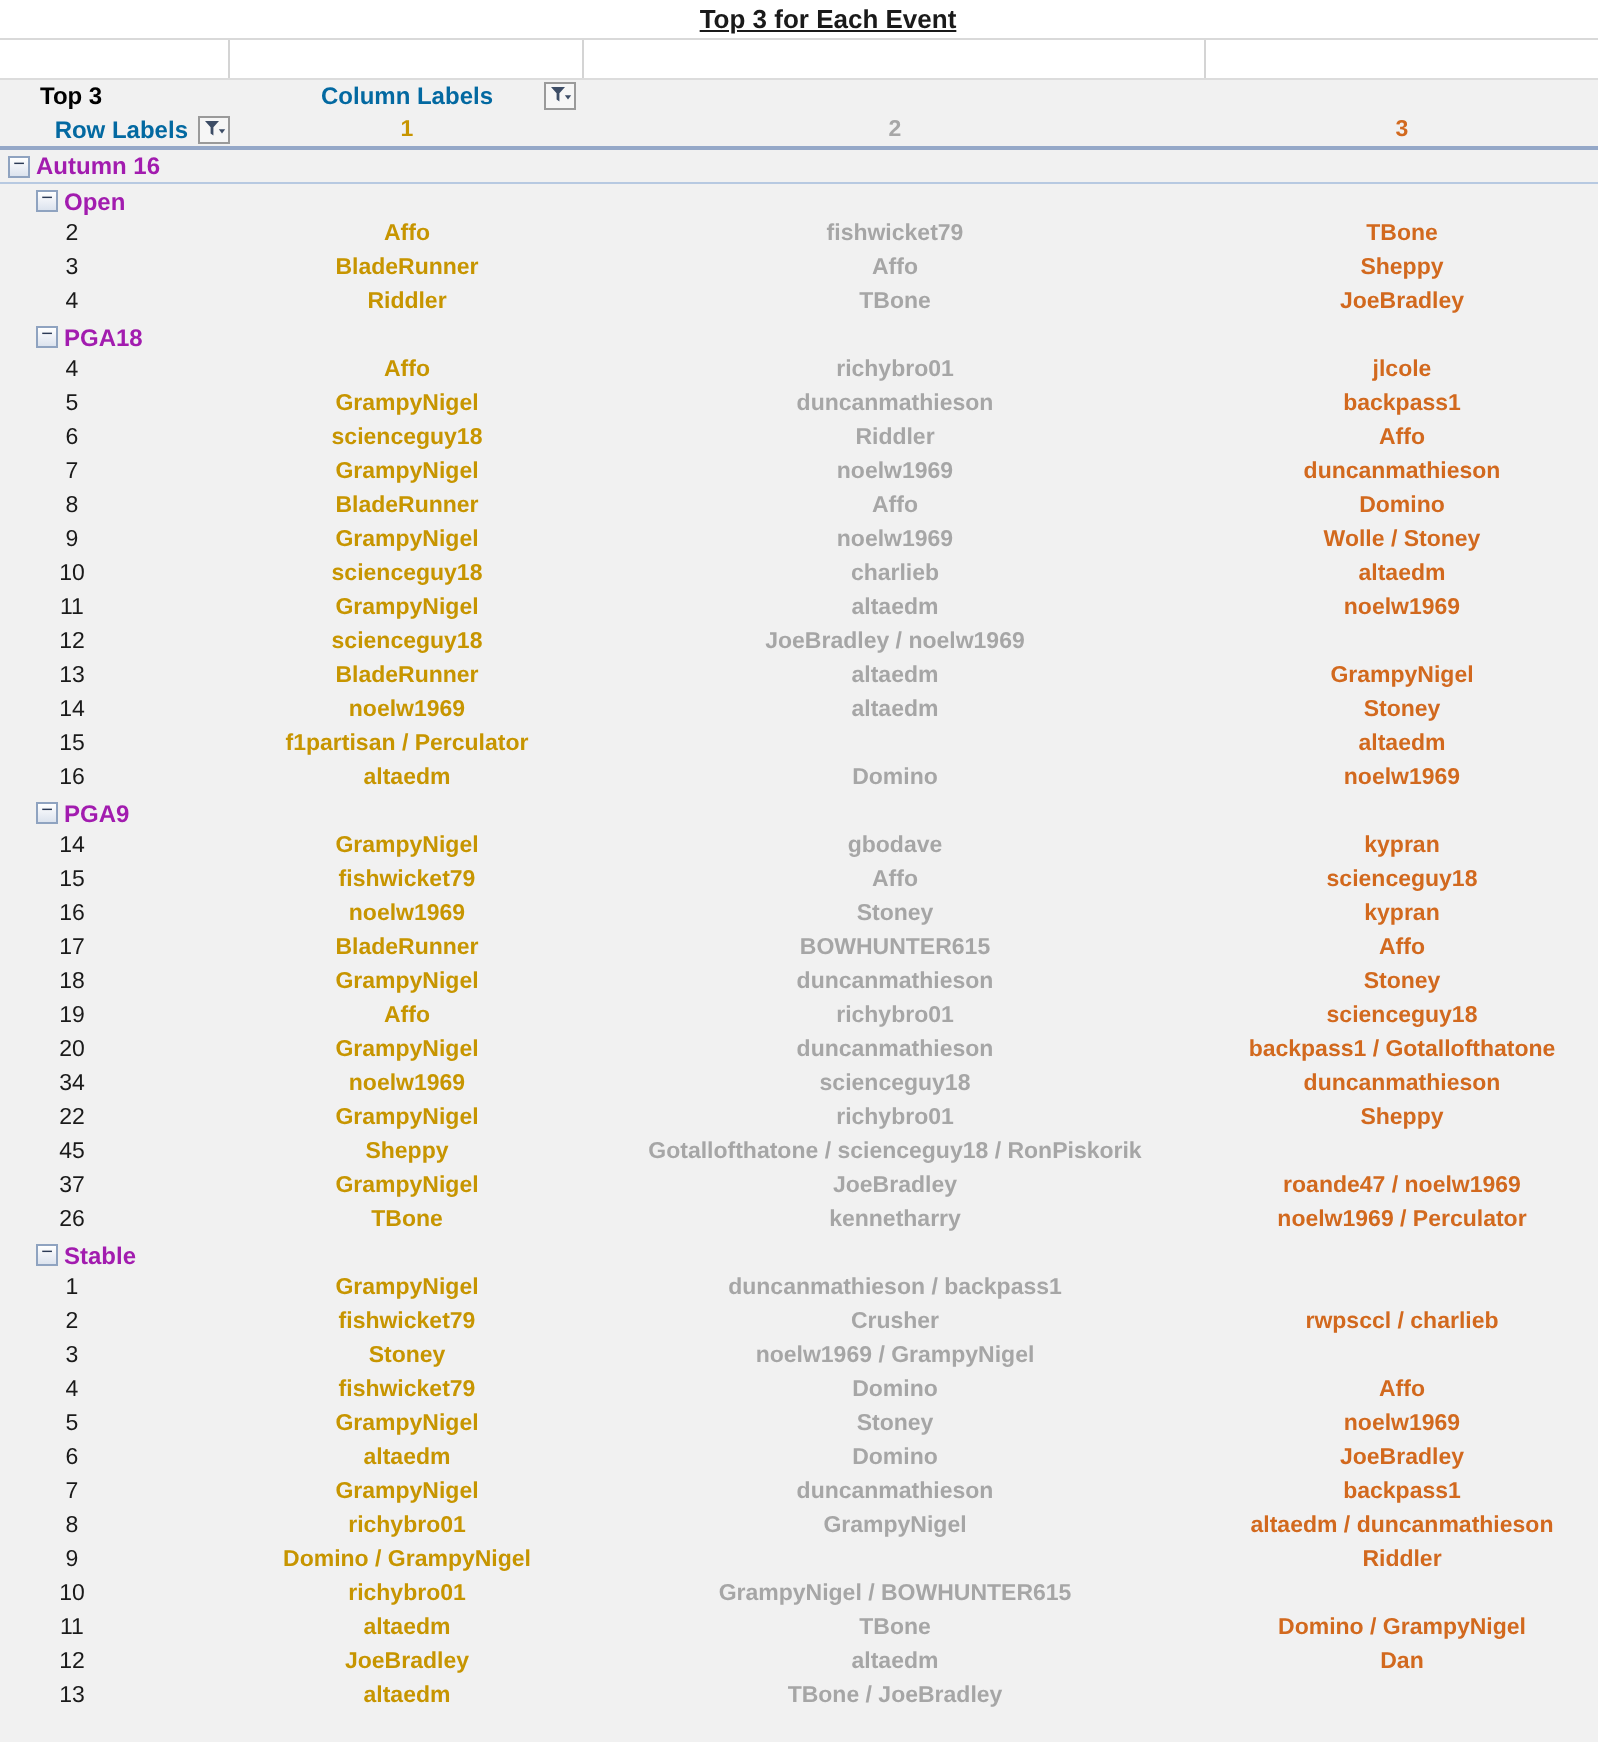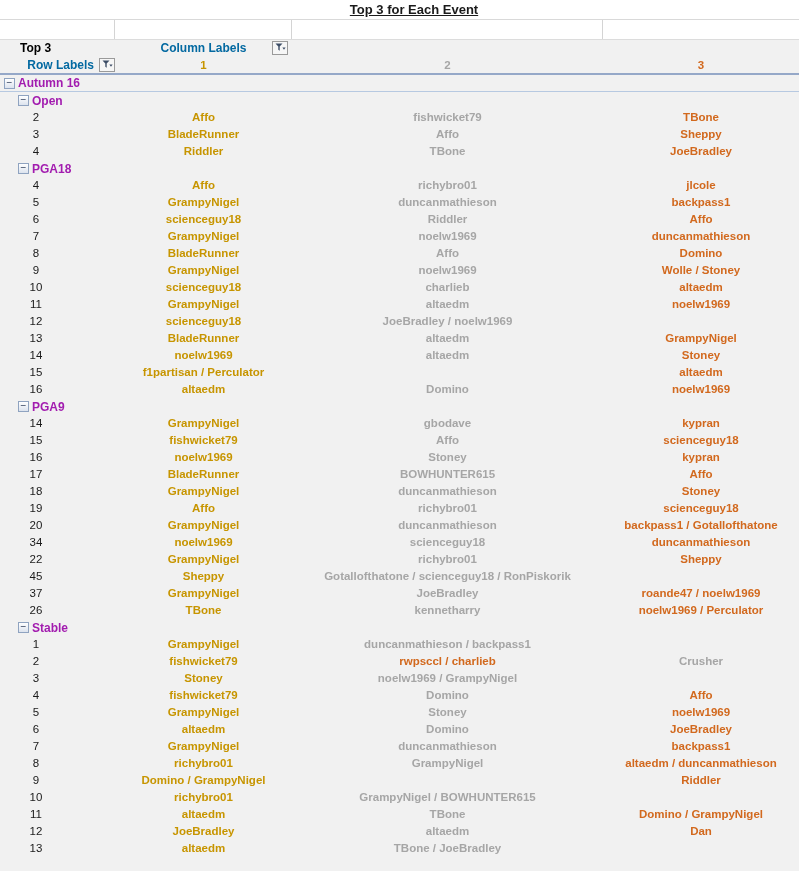--- a/index.html
+++ b/index.html
@@ -363,22 +363,22 @@
         </div>
         <div class="cell c1">GrampyNigel</div>
         <div class="cell c2">duncanmathieson / backpass1</div>
         <div class="cell c3"></div>
       </div>
       <div class="drow">
         <div class="cA">
           <span class="num">2</span>
         </div>
         <div class="cell c1">fishwicket79</div>
+        <div class="cell c2">Crusher</div>
         <div class="cell c3">rwpsccl / charlieb</div>
-        <div class="cell c2">Crusher</div>
       </div>
       <div class="drow">
         <div class="cA">
           <span class="num">3</span>
         </div>
         <div class="cell c1">Stoney</div>
         <div class="cell c2">noelw1969 / GrampyNigel</div>
         <div class="cell c3"></div>
       </div>
       <div class="drow">

